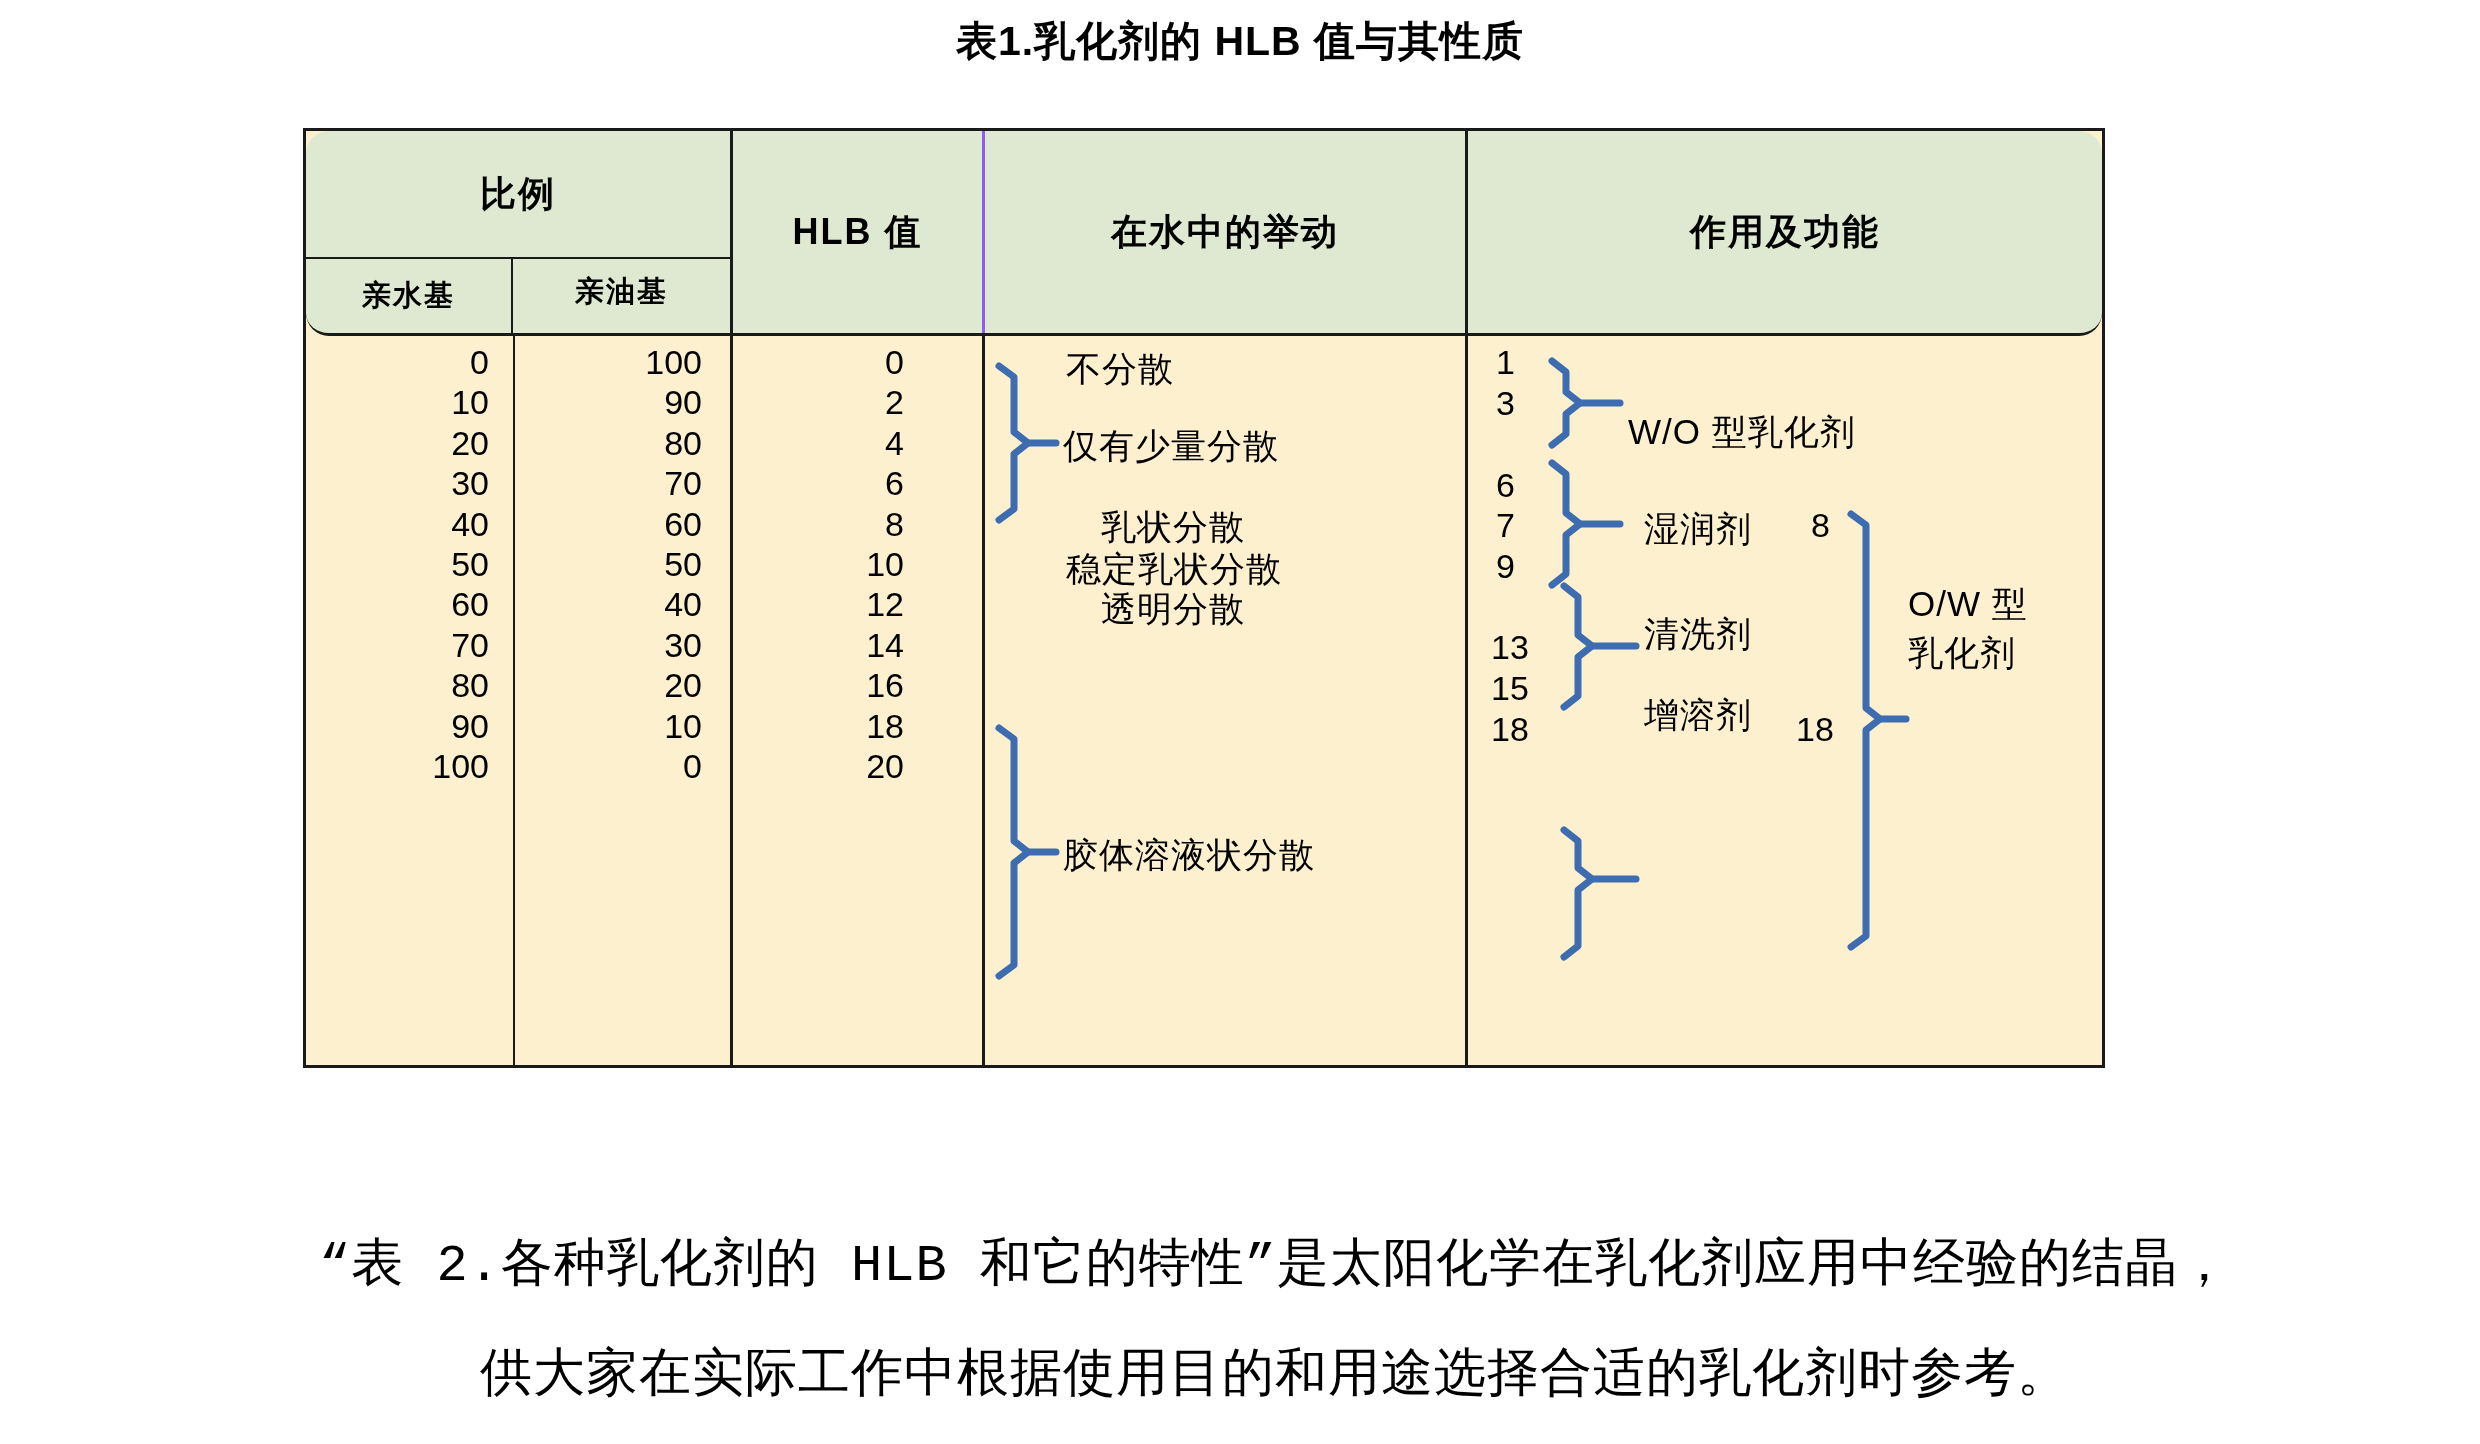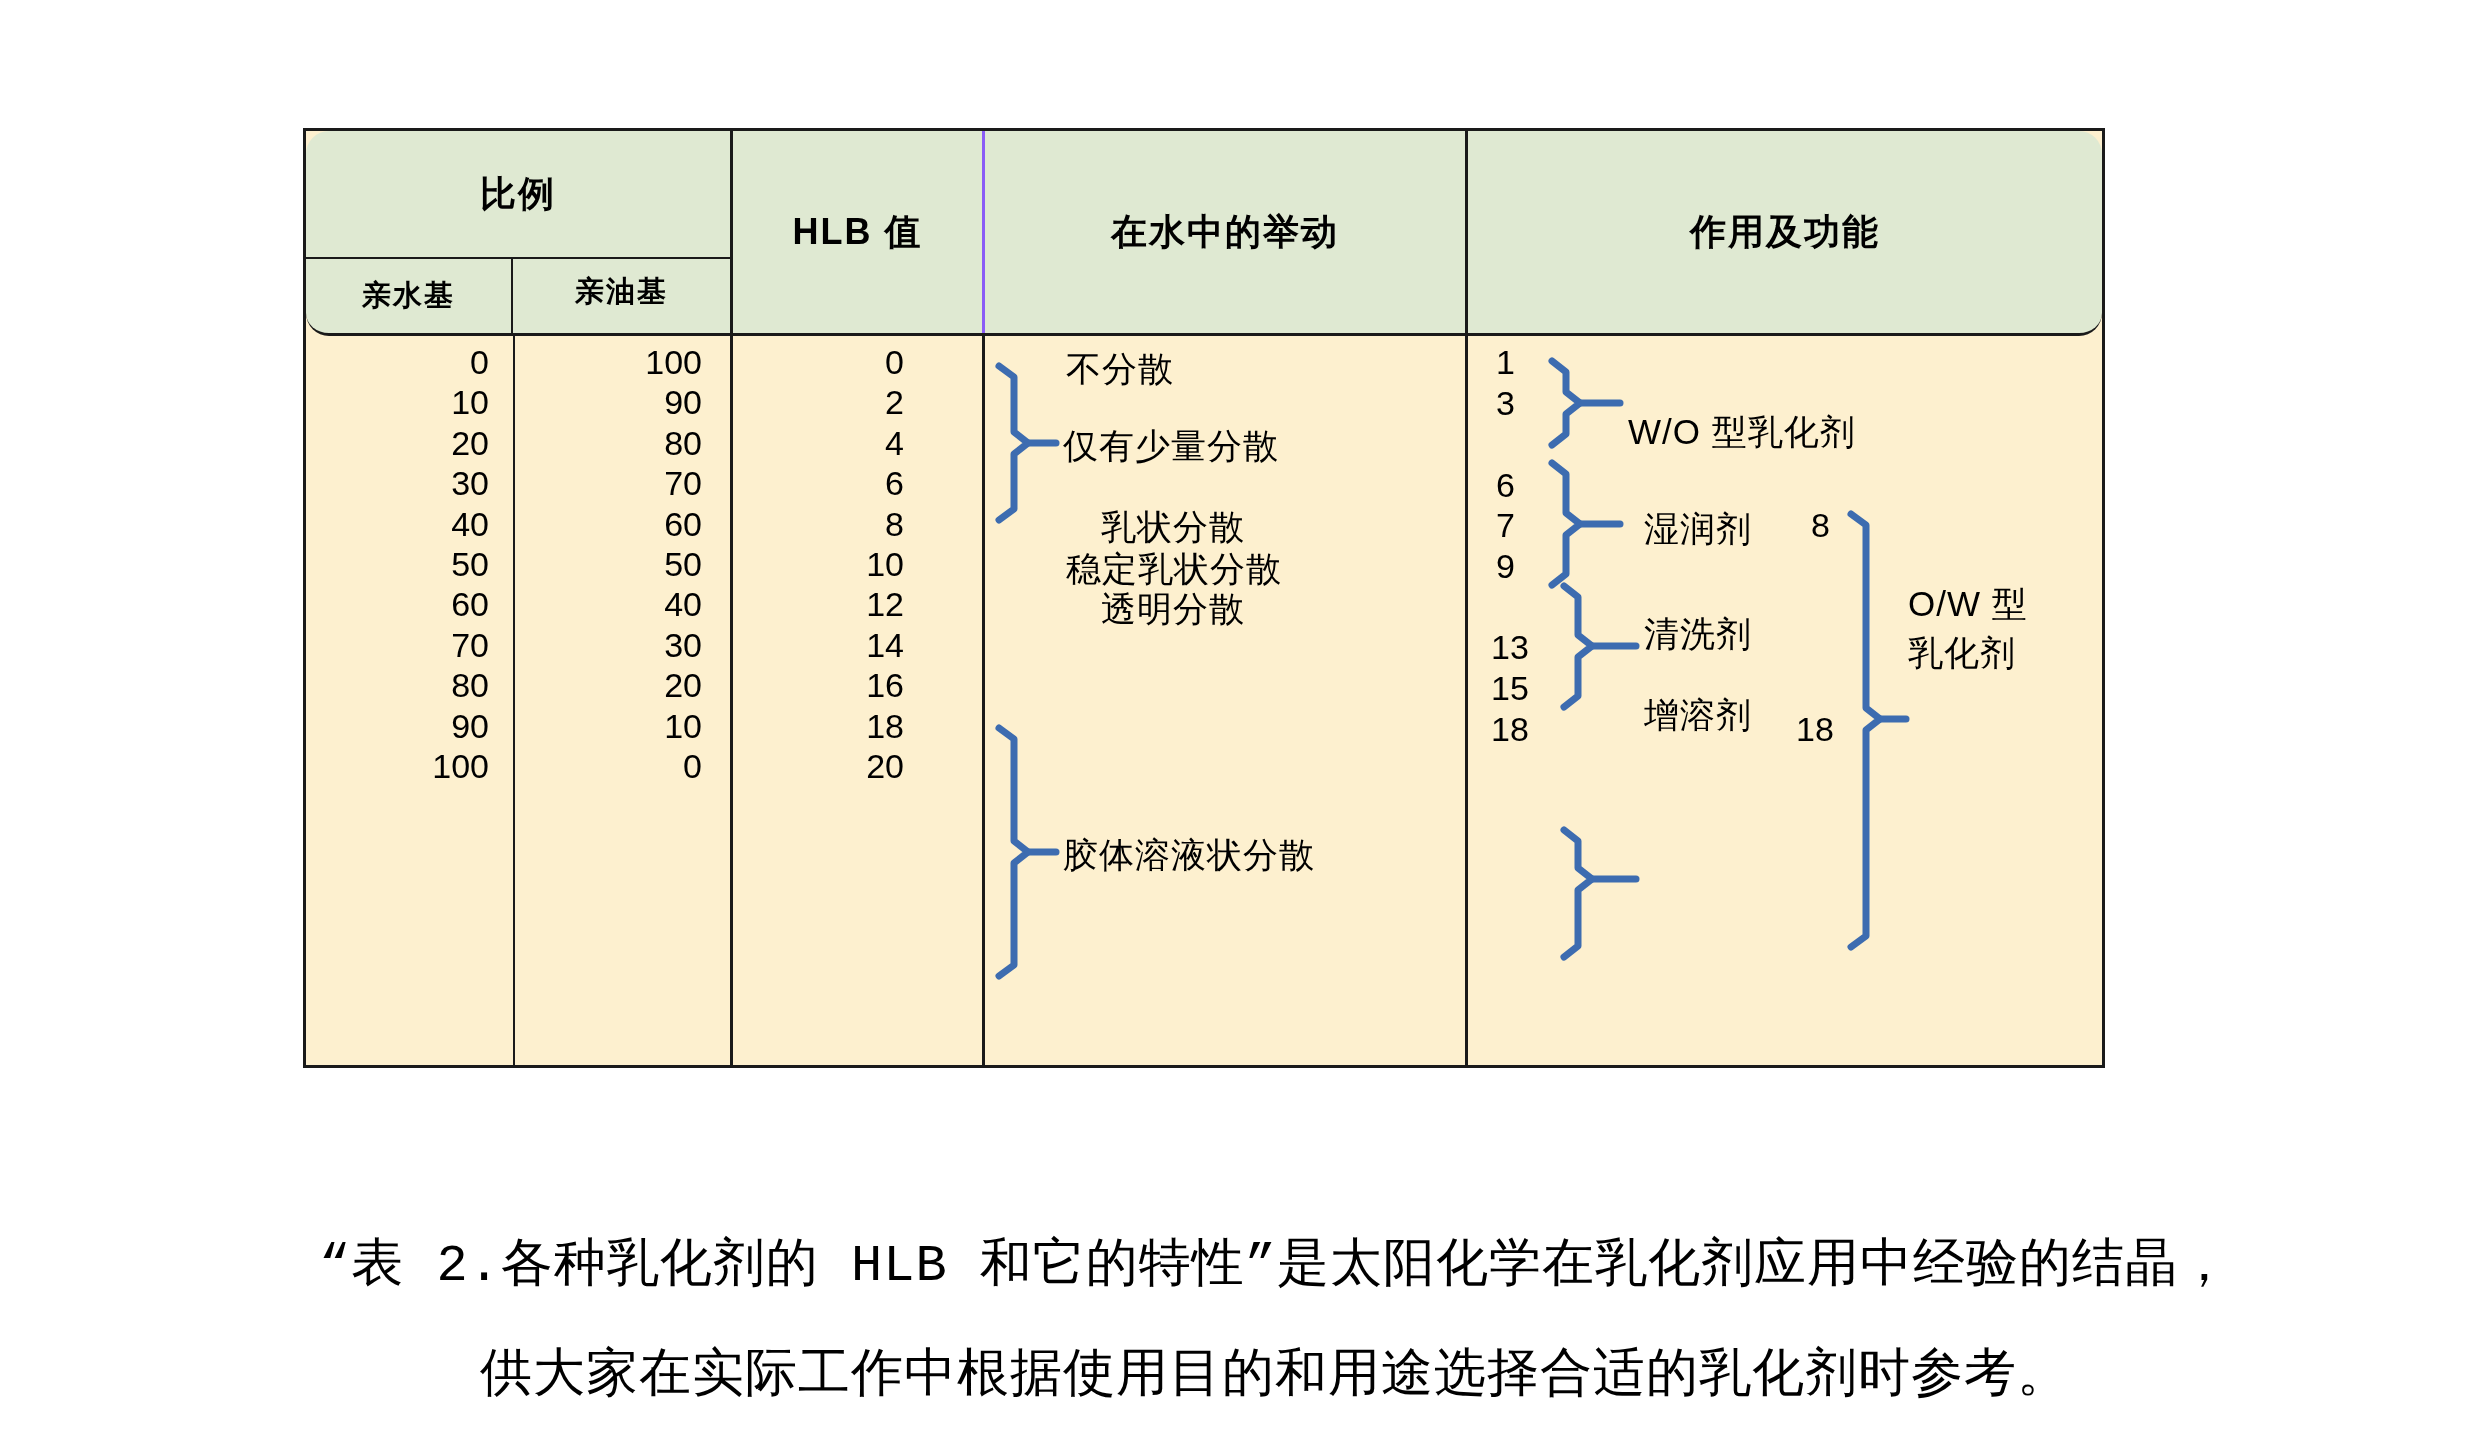--- a/index.html
+++ b/index.html
@@ -116,20 +116,21 @@
     margin-left:35px;
   }
   .para.l1{top:1228px;}
   .para.l2{top:1338px;}
 </style>
 </head>
 <body>
 
 <div class="page">
 
+  <div class="doc-title">表1.乳化剂的 HLB 值与其性质</div>
 
   <div class="tbl-wrap">
 
     <div class="thead">
       <div class="hcell h-ratio">比例</div>
       <div class="hcell h-hydro">亲水基</div>
       <div class="hcell h-lipo">亲油基</div>
       <div class="hcell h-hlb">HLB 值</div>
       <div class="hcell h-behav">在水中的举动</div>
       <div class="hcell h-func">作用及功能</div>

